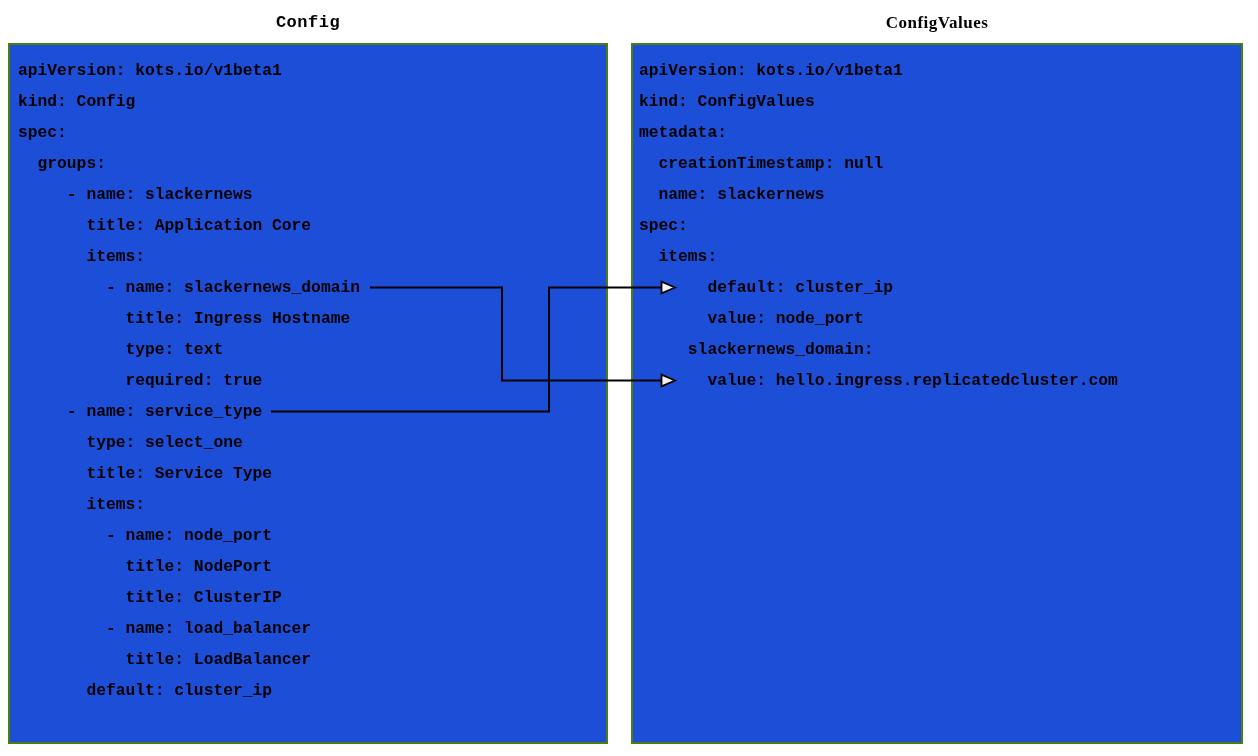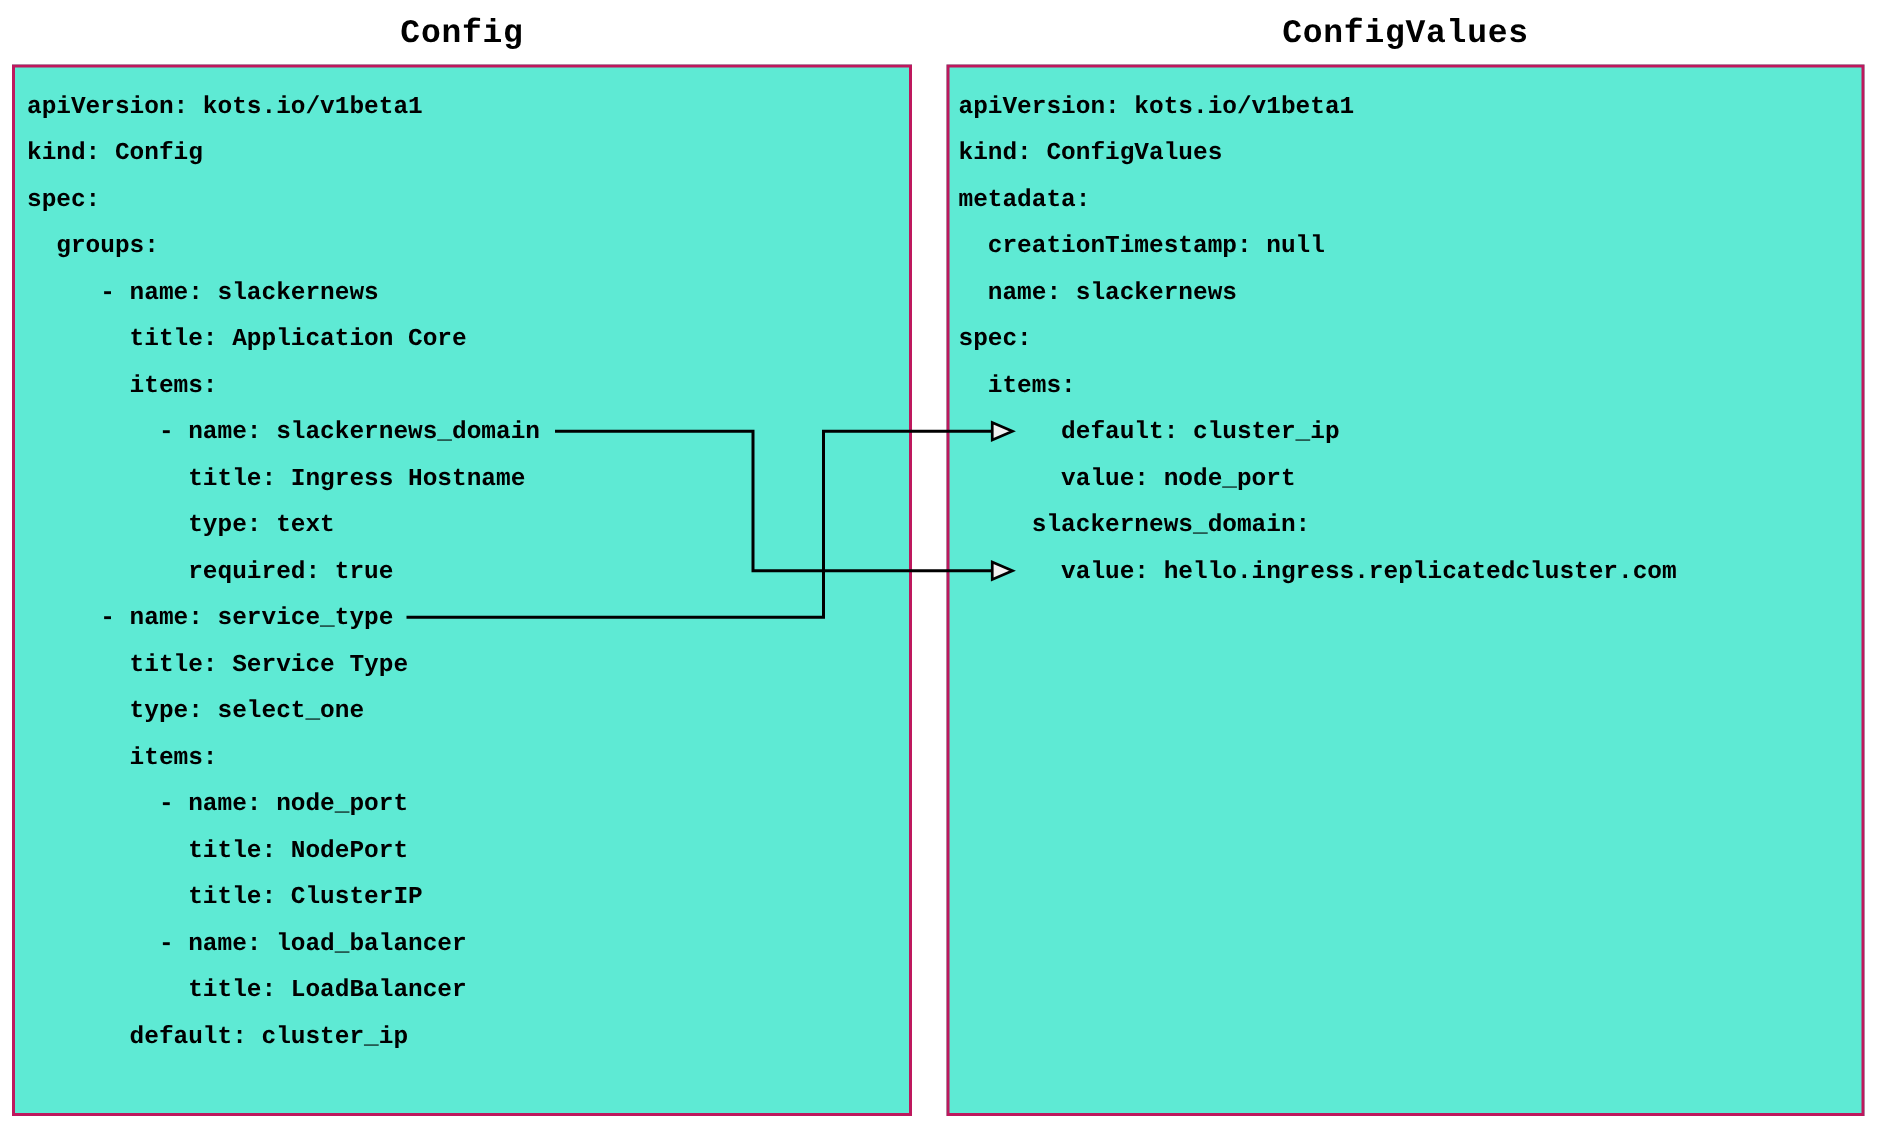--- a/index.html
+++ b/index.html
@@ -14,33 +14,33 @@
     background: #ffffff;
     overflow: hidden;
     font-family: "Liberation Mono", "DejaVu Sans Mono", monospace;
   }
   .panel-title {
     position: absolute;
     top: 9px;
     height: 28px;
     line-height: 28px;
     text-align: center;
-    font-size: 22px;
+    font-size: 17px;
     font-weight: bold;
     color: #000000;
     letter-spacing: 0.5px;
   }
   #config-title { left: 8px; width: 600px; }
-  #configvalues-title { left: 631px; width: 612px; }
+  #configvalues-title { left: 631px; width: 612px; font-family: Liberation Serif, serif; }
   .panel {
     position: absolute;
     top: 43px;
     height: 701px;
-    background: #5eead4;
-    border: 2px solid #be185d;
+    background: #1d4ed8;
+    border: 2px solid #4d7c0f;
     box-sizing: border-box;
   }
   #config-panel { left: 8px; width: 600px; }
   #configvalues-panel { left: 631px; width: 612px; }
   .code {
     position: absolute;
     top: 10px;
     left: 0;
     right: 0;
   }
@@ -81,22 +81,22 @@
         <div class="code-line">spec:</div>
         <div class="code-line">  groups:</div>
         <div class="code-line">     - name: slackernews</div>
         <div class="code-line">       title: Application Core</div>
         <div class="code-line">       items:</div>
         <div class="code-line">         - name: slackernews_domain</div>
         <div class="code-line">           title: Ingress Hostname</div>
         <div class="code-line">           type: text</div>
         <div class="code-line">           required: true</div>
         <div class="code-line">     - name: service_type</div>
+        <div class="code-line">       type: select_one</div>
         <div class="code-line">       title: Service Type</div>
-        <div class="code-line">       type: select_one</div>
         <div class="code-line">       items:</div>
         <div class="code-line">         - name: node_port</div>
         <div class="code-line">           title: NodePort</div>
         <div class="code-line">           title: ClusterIP</div>
         <div class="code-line">         - name: load_balancer</div>
         <div class="code-line">           title: LoadBalancer</div>
         <div class="code-line">       default: cluster_ip</div>
       </div>
   </div>
 

